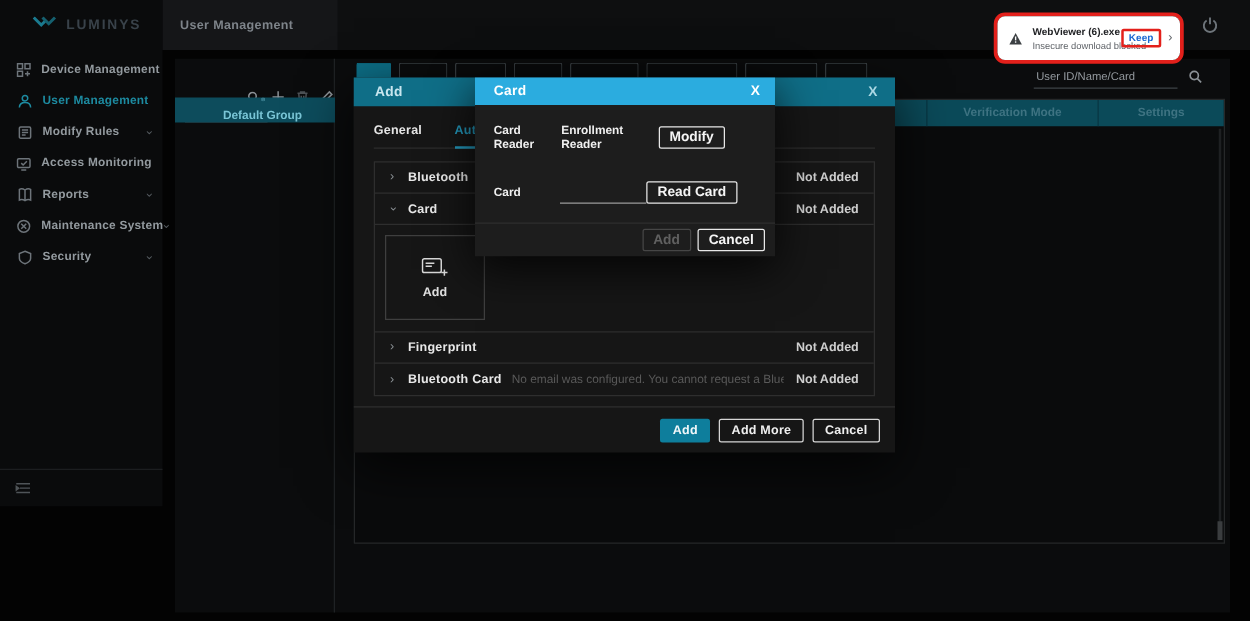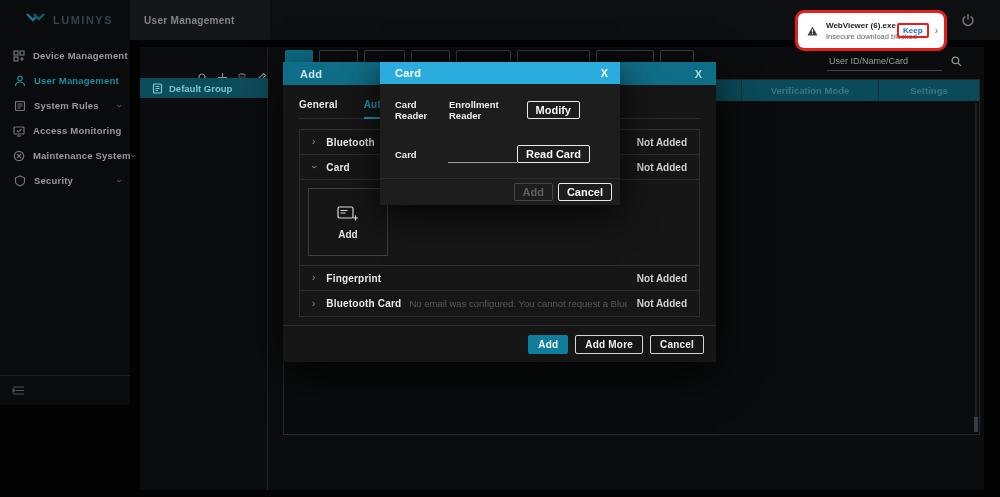--- a/index.html
+++ b/index.html
@@ -31,21 +31,21 @@
   
   #content { position:absolute; left:140px; top:47px; width:844px; height:443px; background:#0b0c0d; z-index:1; }
   #group-panel { position:absolute; left:0; top:0; width:128px; height:443px; border-right:1px solid #1f2224; }
   #group-search-row { display:flex; align-items:center; margin:10px 0 0 8px; }
   #group-search { width:66px; background:transparent; border:none; border-bottom:1px solid #3e4347; color:#c9ced2; font-size:9px; padding:2px 0 4px 2px; outline:none;margin-top:24px; }
   #group-search::placeholder { color:#878d92; }
   .mini-icon { width:12px; height:12px; display:flex; align-items:center; justify-content:center; }
   .mini-icon svg { stroke:#8b9196; fill:none; stroke-width:1.2; }
   .mini-icon.dim svg { stroke:#4c5155; }
   #group-search-row .gap { margin-left:9px; }
-  #selected-group { position:absolute; left:0; top:31px; width:128px; height:20px; background:#0d4c5c; display:flex; align-items:center; padding-left:12px; gap:6px; }
+  #selected-group { position:absolute; left:0; top:31px; width:128px; height:20px; background:#0d4c5c; display:flex; align-items:center; padding-left:12px; gap:6px;flex-direction:column; }
   #selected-group svg { stroke:#7cc7d8; fill:none; stroke-width:1.2; }
   #selected-group span { font-size:9.5px; font-weight:600; color:#79c5d6; }
 
   
   #toolbar-row { position:absolute; left:145px; top:3px; display:flex; gap:6px; height:14px; }
   .tb-sliver { border:1px solid #3a4044; border-bottom:none; border-radius:2px 2px 0 0; }
   .tb-sliver.filled { background:#0d6e86; border-color:#0d6e86; }
 
   
   #user-search-wrap { position:absolute; right:22px; top:7px; display:flex; align-items:flex-end; }
@@ -147,32 +147,41 @@
           </span>
         <span class="nlabel">User Management</span>
       </div>
       <div class="nav-item">
         <span class="nicon">
             <svg width="12" height="12" viewBox="0 0 12 12">
               <rect x="1.5" y="1.5" width="9" height="9" rx="1"></rect>
               <path d="M3.5 4 h5 M3.5 6 h5 M3.5 8 h3"></path>
             </svg>
           </span>
-        <span class="nlabel">System Rules</span>
+        <span class="nlabel">Modify Rules</span>
         <span class="nchev">›</span>
       </div>
       <div class="nav-item">
         <span class="nicon">
             <svg width="12" height="12" viewBox="0 0 12 12">
               <rect x="1" y="2" width="10" height="7" rx="1"></rect>
               <path d="M4 11 h4"></path>
               <path d="M4 5.5 l1.5 1.5 L8.5 4"></path>
             </svg>
           </span>
         <span class="nlabel">Access Monitoring</span>
+      </div>
+      <div class="nav-item">
+        <span class="nicon">
+            <svg width="12" height="12" viewBox="0 0 12 12">
+              <path d="M6 2 C4.5 1 2.5 1 1.5 1.5 V10 C2.5 9.5 4.5 9.5 6 10.5 C7.5 9.5 9.5 9.5 10.5 10 V1.5 C9.5 1 7.5 1 6 2 V10"></path>
+            </svg>
+          </span>
+        <span class="nlabel">Reports</span>
+        <span class="nchev">›</span>
       </div>
       <div class="nav-item">
         <span class="nicon">
             <svg width="12" height="12" viewBox="0 0 12 12">
               <circle cx="6" cy="6" r="4.7"></circle>
               <path d="M4 4 l4 4 M8 4 L4 8"></path>
             </svg>
           </span>
         <span class="nlabel">Maintenance System</span>
         <span class="nchev">›</span>

